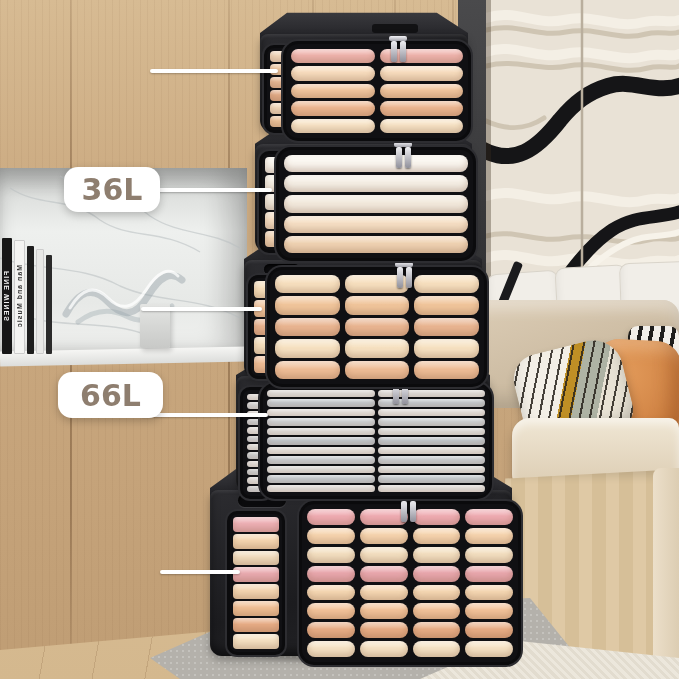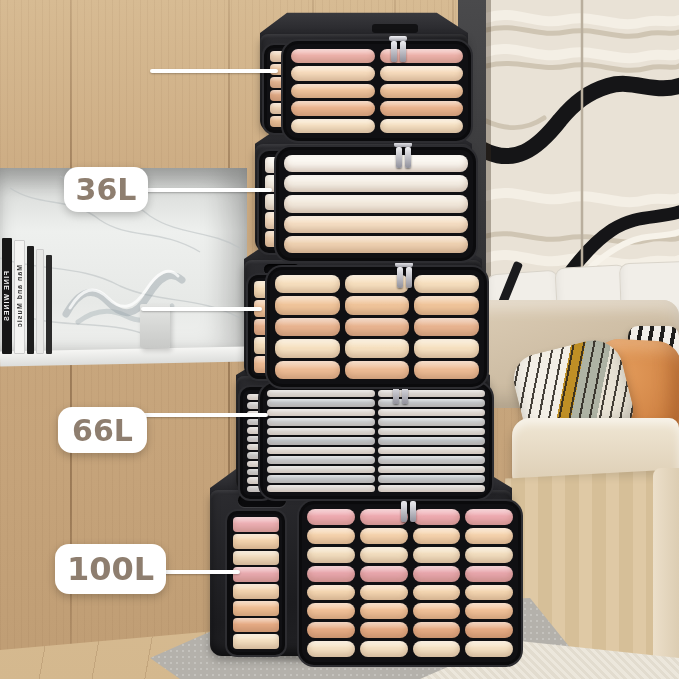--- a/index.html
+++ b/index.html
@@ -414,17 +414,16 @@
         <i></i>
       </div>
   </div>
 
   <div class="leader" style="left:150px;top:69px;width:128px"></div>
   <div class="leader" style="left:142px;top:188px;width:130px"></div>
   <div class="leader" style="left:141px;top:307px;width:121px"></div>
   <div class="leader" style="left:141px;top:413px;width:127px"></div>
   <div class="leader" style="left:160px;top:570px;width:80px"></div>
 
-  <div class="cap-label" style="left:64px;top:167px;width:84px;height:45px;font-size:30px">36L</div>
-  <div class="cap-label" style="left:58px;top:407px;width:89px;height:46px;font-size:30px">66L</div>
-  <div class="cap-label" style="left:55px;top:544px;width:111px;height:50px;font-size:32px">100L</div>
+  <div class="cap-label" style="left:64px;top:167px;width:96px;height:45px;font-size:30px">36L</div>
+  <div class="cap-label" style="left:58px;top:372px;width:105px;height:46px;font-size:30px">66L</div>
 
 </div>
 
 </body></html>

